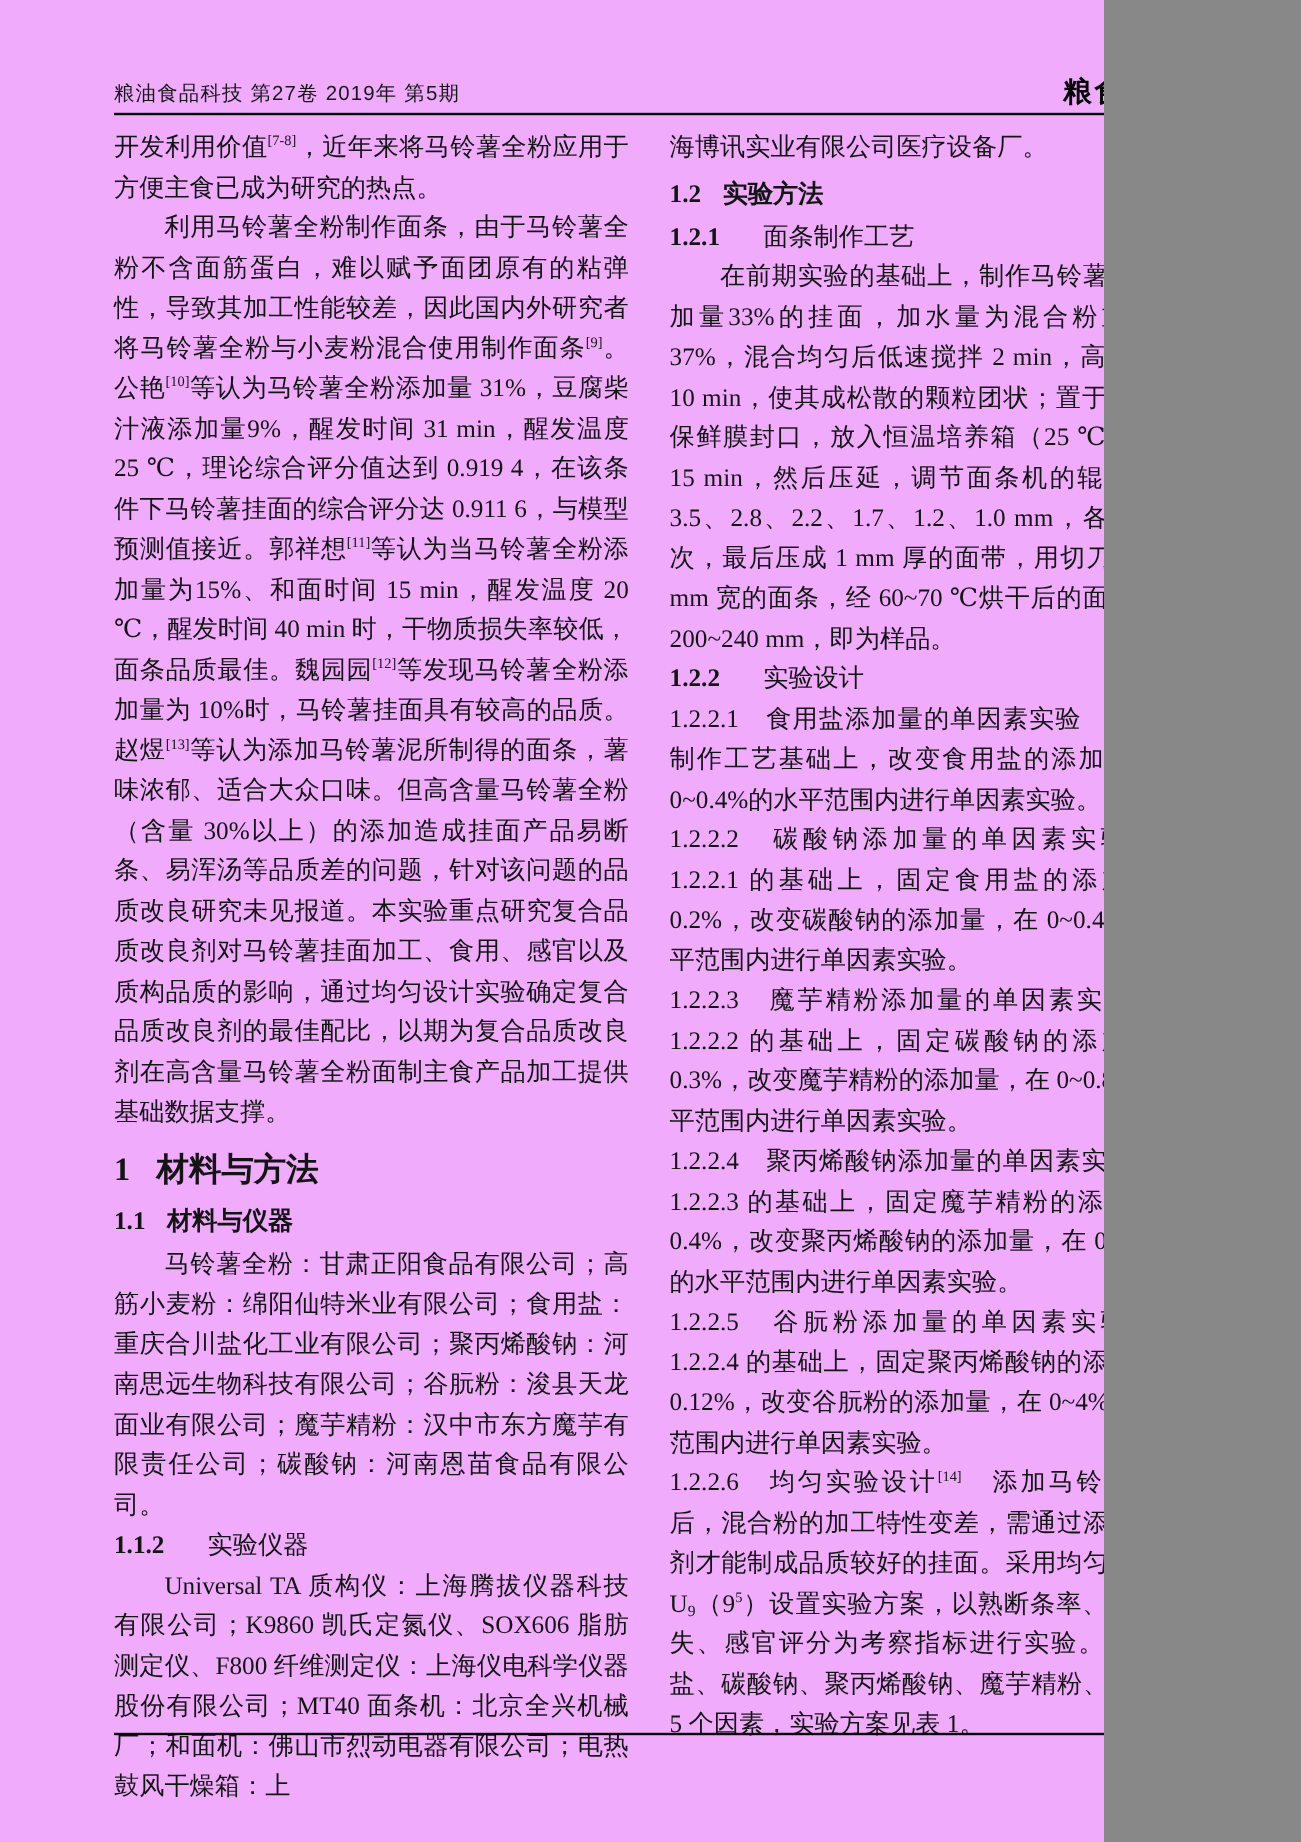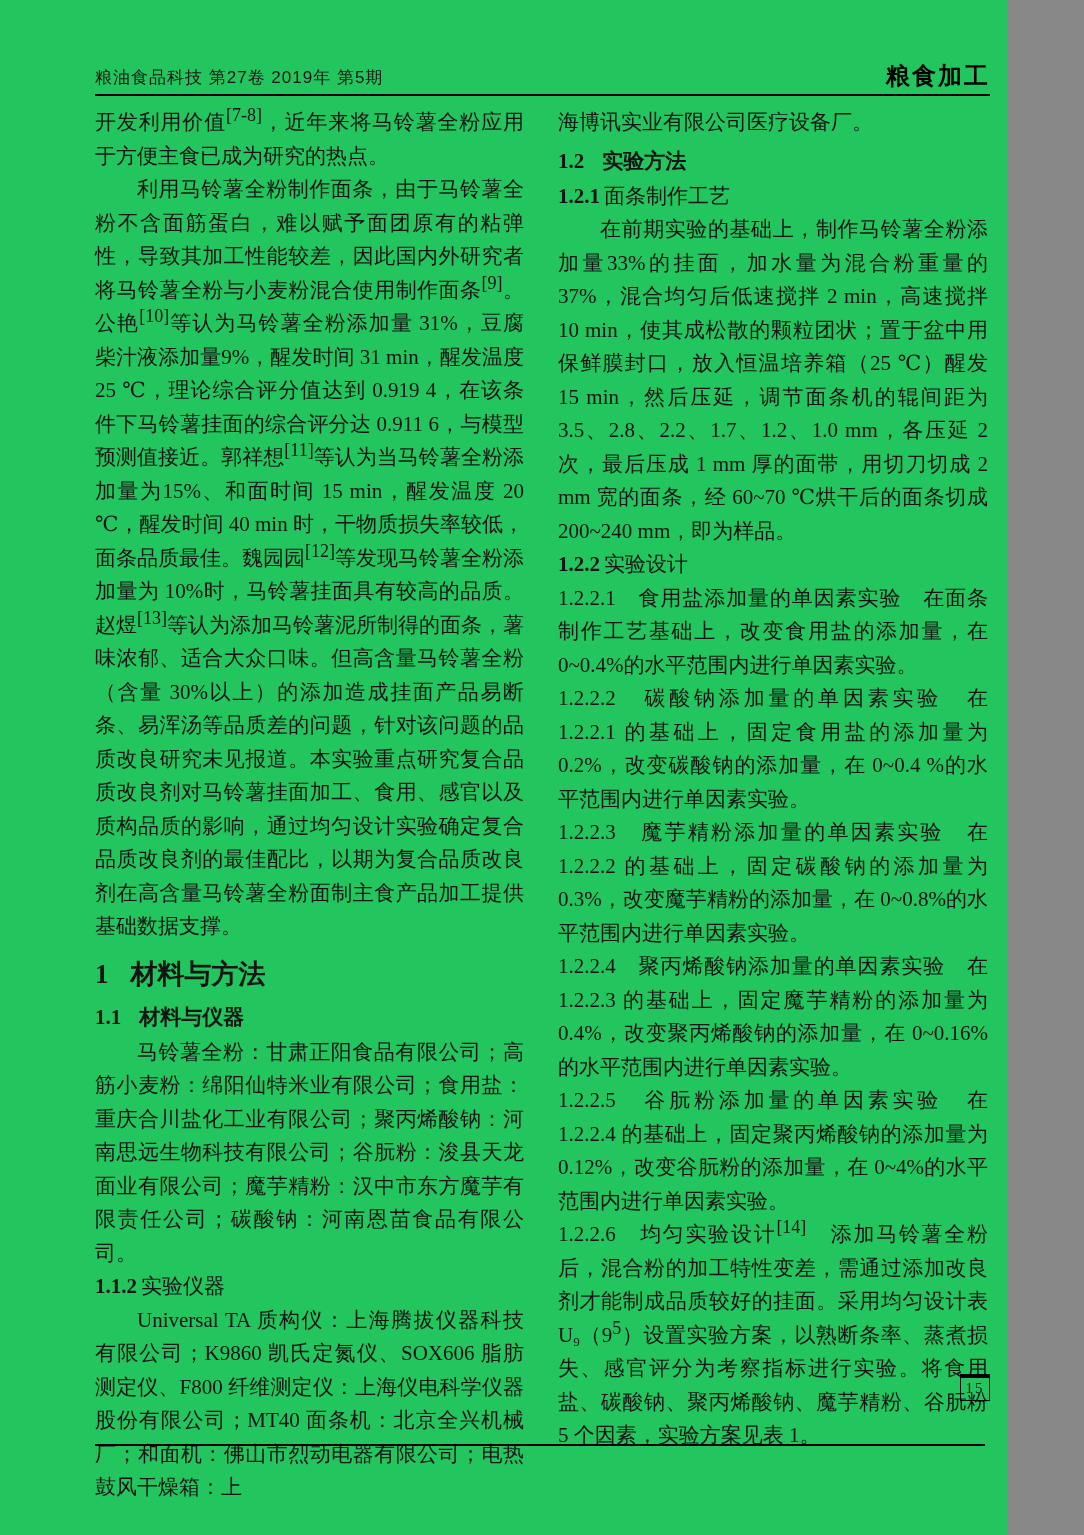--- a/index.html
+++ b/index.html
@@ -1,19 +1,19 @@
 <!DOCTYPE html>
 <html lang="zh"><head>
 <meta charset="utf-8">
 <style>
   html,body{margin:0;padding:0;background:#888;}
   .page{
     position:relative;
-    width:1008px;height:1535px;
-    background:#22c55e;
+    width:920px;height:1535px;
+    background:#f0abfc;
     overflow:hidden;
     font-family:"Liberation Serif","DejaVu Serif",serif;
     color:#111;
   }
   
   .hdr{position:absolute;left:95px;top:56px;width:895px;height:36px;}
   .hdr-left{
     position:absolute;left:0;bottom:3px;
     font-family:"Liberation Sans","DejaVu Sans",sans-serif;
     font-size:17px;letter-spacing:1px;color:#161616;
@@ -31,39 +31,39 @@
     text-align:justify;text-justify:inter-ideograph;
     text-align-last:left;
     color:#141414;
   }
   .col-left{left:95px;width:429px;}
   .col-right{left:558px;width:430px;}
   .blk{margin:0;}
   .blk.p{text-indent:2em;}
   .blk.p.noindent{text-indent:0;}
   .blk b{font-weight:normal;}
-  .blk sup{font-size:18px;line-height:0;position:relative;top:-8px;vertical-align:baseline;}
+  .blk sup{font-size:12px;line-height:0;position:relative;top:-8px;vertical-align:baseline;}
   .blk sub{font-size:13px;line-height:0;position:relative;top:4px;vertical-align:baseline;}
   
   .blk.h1{
     font-family:"Liberation Sans","DejaVu Sans",sans-serif;
     font-weight:bold;font-size:27px;line-height:30px;
     margin:15px 0 13px 0;text-indent:0;
   }
   .blk.h2{
     font-family:"Liberation Sans","DejaVu Sans",sans-serif;
     font-weight:bold;font-size:21px;line-height:30px;
     margin:6px 0 4px 0;text-indent:0;
   }
   .blk.h3{
     font-size:21px;line-height:33.5px;margin:0;text-indent:0;
   }
   .blk.h1 .num{font-family:"Liberation Serif","DejaVu Serif",serif;margin-right:22px;}
   .blk.h2 .num{font-family:"Liberation Serif","DejaVu Serif",serif;margin-right:18px;}
-  .blk.h3 .num{font-weight:bold;margin-right:4px;}
+  .blk.h3 .num{font-weight:bold;margin-right:36px;}
   
   .ftr-rule{position:absolute;left:95px;top:1444px;width:890px;height:2px;background:#000;}
   .page-num-box{
     position:absolute;left:960px;top:1374px;
     width:30px;height:27px;box-sizing:border-box;
     border:1px solid #000;border-top:4px solid #000;
     font-size:15px;text-align:center;line-height:21px;
     letter-spacing:2px;
   }
 </style>

